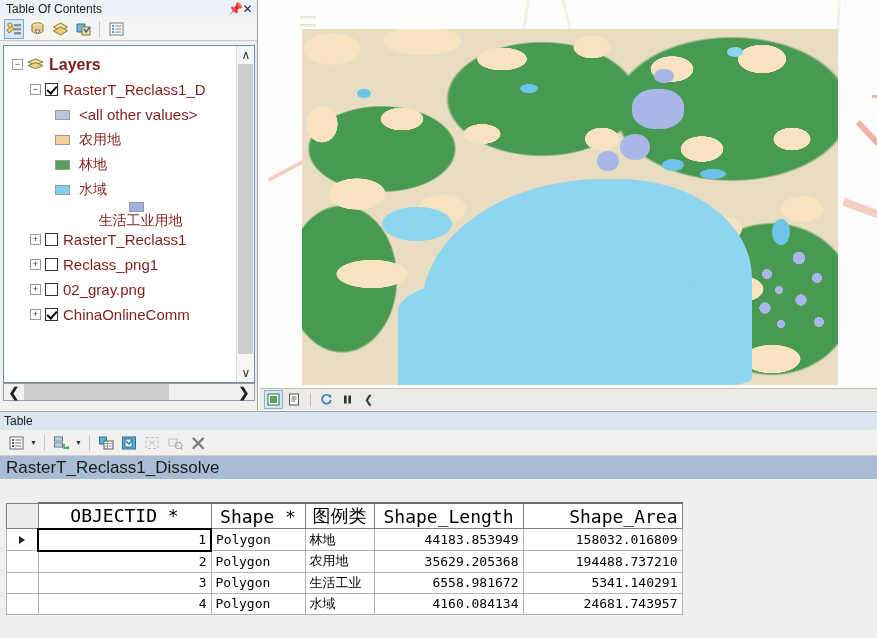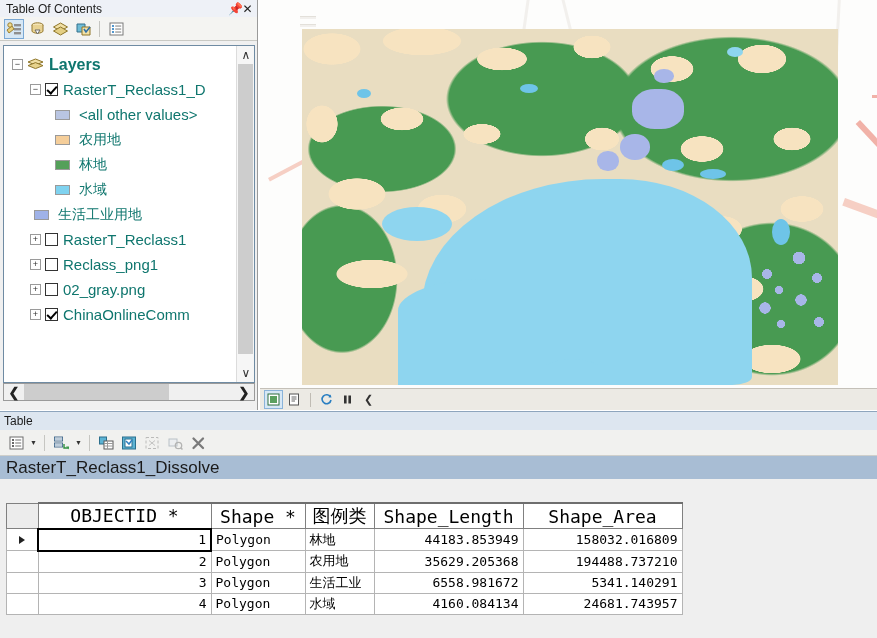--- a/index.html
+++ b/index.html
@@ -60,21 +60,21 @@
   #tree{position:absolute;left:0;top:0;width:232px;height:100%;padding:6px 0 0 0;box-sizing:border-box;}
   .tline{display:flex;align-items:center;height:25px;white-space:nowrap;}
   .exp{width:11px;height:11px;border:1px solid #9a9a9a;background:#fff;color:#333;
        font-size:9px;line-height:9px;text-align:center;margin-right:4px;flex:none;box-sizing:border-box;}
   .chk{width:13px;height:13px;border:1px solid #333;background:#fff;margin-right:5px;flex:none;
        position:relative;box-sizing:border-box;}
   .chk.on:after{content:"";position:absolute;left:3px;top:0px;width:4px;height:8px;
        border:solid #000;border-width:0 2px 2px 0;transform:rotate(42deg);}
   .lyr-ico{width:17px;height:13px;margin-right:5px;flex:none;position:relative;}
   .swatch{width:15px;height:10px;border:1px solid #9a9a9a;margin-right:9px;flex:none;box-sizing:border-box;}
-  .lbl{font-size:15px;color:#0f766e;}
+  .lbl{font-size:15px;color:#7f1d1d;}
   .lbl.bold{font-weight:bold;font-size:16px;}
   .lbl.cjk{font-family:"DejaVu Sans", sans-serif;font-size:14px;}
 
   
   #v-scroll{position:absolute;right:0;top:0;width:18px;height:100%;background:#f6f6f6;border-left:1px solid #dcdcdc;box-sizing:border-box;}
   .v-arrow{width:18px;height:18px;display:flex;align-items:center;justify-content:center;font-size:12px;color:#333;}
   #v-thumb{position:absolute;left:1px;top:18px;width:15px;height:290px;background:#cdcdcd;}
   #v-arrow-dn{position:absolute;bottom:0;left:0;}
 
   
@@ -317,21 +317,21 @@
         <div class="tline" style="padding-left:51px;">
           <span class="swatch" style="background:#54a05a;"></span>
           <span class="lbl cjk">林地</span>
         </div>
 
         <div class="tline" style="padding-left:51px;">
           <span class="swatch" style="background:#7fd2ef;"></span>
           <span class="lbl cjk">水域</span>
         </div>
 
-        <div class="tline" style="padding-left:30px;">
+        <div class="tline" style="padding-left:41px;flex-direction:column;">
           <span class="swatch" style="background:#9fb2e8;"></span>
           <span class="lbl cjk">生活工业用地</span>
         </div>
 
         <div class="tline" style="padding-left:26px;">
           <span class="exp">+</span>
           <span class="chk"></span>
           <span class="lbl">RasterT_Reclass1</span>
         </div>
         <div class="tline" style="padding-left:26px;">
@@ -439,21 +439,21 @@
 
     <div id="grid-wrap">
       <table class="grid">
         <thead>
           <tr>
             <th class="corner"></th>
             <th style="width:164px;">OBJECTID *</th>
             <th style="width:85px;">Shape *</th>
             <th style="width:60px;font-family:'DejaVu Sans',sans-serif;">图例类</th>
             <th style="width:140px;">Shape_Length</th>
-            <th style="width:150px;">Shape_Area</th>
+            <th style="width:150px;text-align:right;">Shape_Area</th>
           </tr>
         </thead>
         <tbody>
           <tr class="sel">
             <td class="rowhdr"><span class="tri"></span></td>
             <td class="num first">1</td>
             <td>Polygon</td>
             <td class="cjk">林地</td>
             <td class="num">44183.853949</td>
             <td class="num">158032.016809</td>

